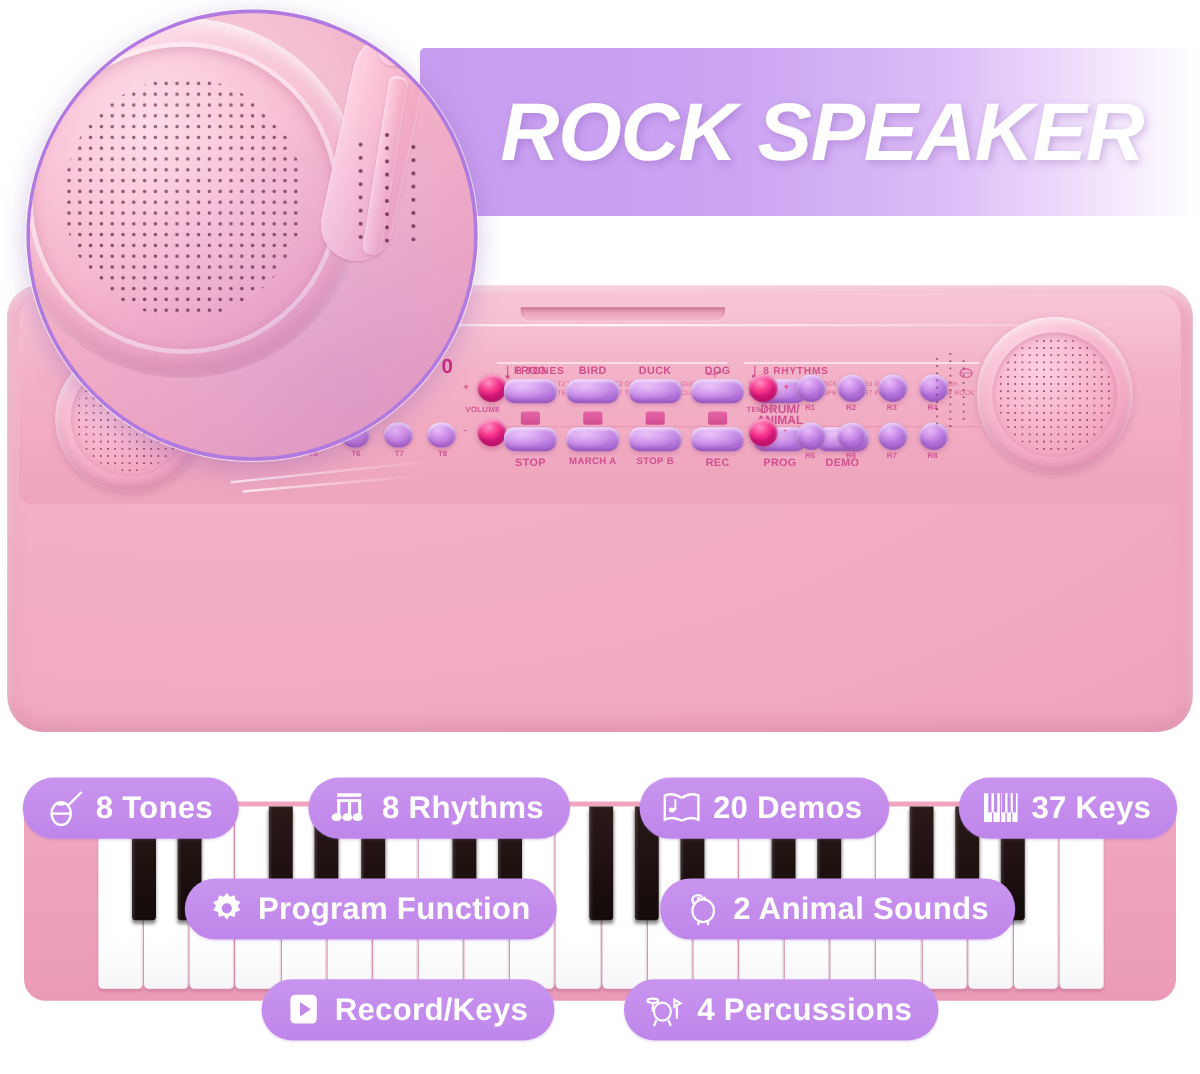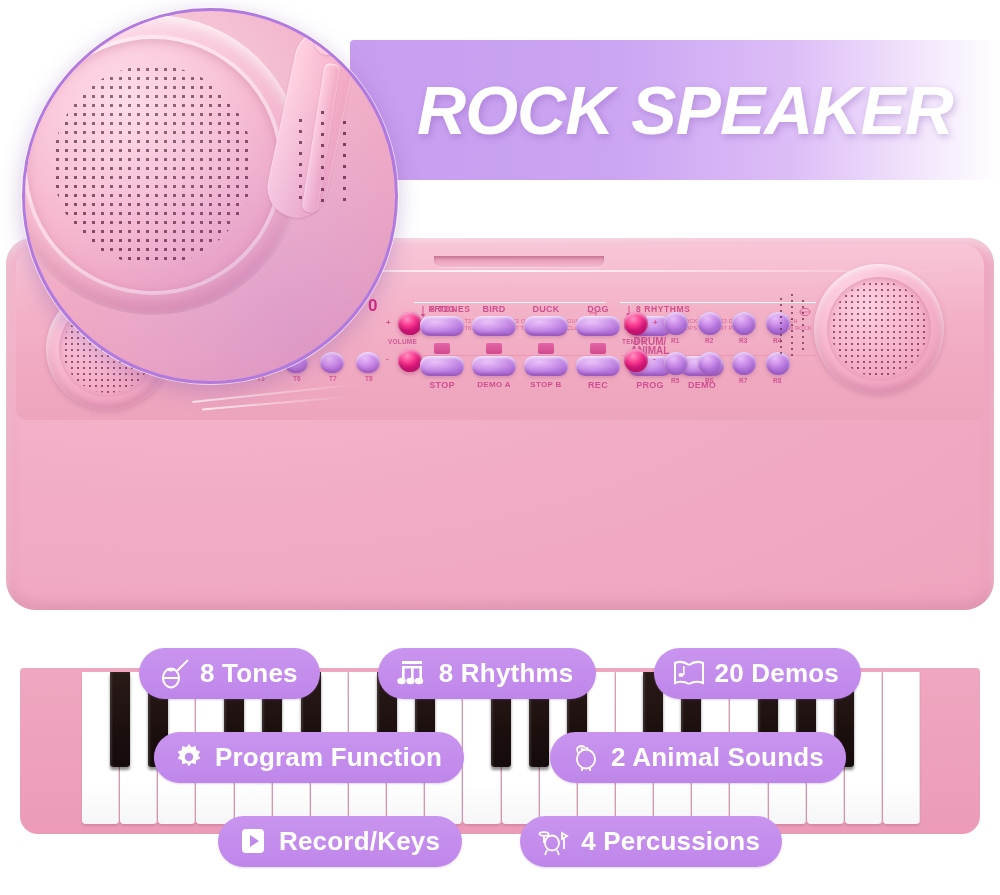--- a/index.html
+++ b/index.html
@@ -276,21 +276,21 @@
     <div class="pill" style="left:612px;top:72px;"></div>
     <div class="dualline" style="left:612px;top:94px;">
       <div>DRUM/</div>
       <div>ANIMAL</div>
     </div>
 
     <div class="pill" style="left:404px;top:112px;"></div>
     <div class="pill-lab" style="left:404px;top:136px;width:44px;">STOP</div>
 
     <div class="pill" style="left:456px;top:112px;"></div>
-    <div class="pill-lab" style="left:454px;top:136px;width:48px;font-size:8px;">DEMO A</div>
+    <div class="pill-lab" style="left:454px;top:136px;width:48px;font-size:8px;">MARCH A</div>
 
     <div class="pill" style="left:508px;top:112px;"></div>
     <div class="pill-lab" style="left:506px;top:136px;width:48px;font-size:8px;">STOP B</div>
 
     <div class="pill" style="left:560px;top:112px;"></div>
     <div class="pill-lab" style="left:560px;top:136px;width:44px;">REC</div>
 
     <div class="pill" style="left:612px;top:112px;"></div>
     <div class="pill-lab" style="left:612px;top:136px;width:44px;">PROG</div>
 
@@ -458,20 +458,38 @@
               <path d="M17 8 Q24 3 31 6 V26 Q24 23 17 27"></path>
             </g>
             <g fill="#fff">
               <ellipse cx="9" cy="18" rx="2.6" ry="2"></ellipse>
               <rect x="11" y="9" width="1.6" height="9"></rect>
             </g>
           </svg>
       </span>
       <span class="ftext">20 Demos</span>
     </div>
+    <div class="fpill">
+      <span class="fico">
+        <svg viewBox="0 0 34 32">
+            <rect x="3" y="4" width="28" height="24" fill="#fff"></rect>
+            <g fill="#c089ec">
+              <rect x="6.6" y="4" width="2.6" height="16"></rect>
+              <rect x="11.4" y="4" width="2.6" height="16"></rect>
+              <rect x="18" y="4" width="2.6" height="16"></rect>
+              <rect x="22.6" y="4" width="2.6" height="16"></rect>
+              <rect x="27" y="4" width="2.6" height="16"></rect>
+            </g>
+            <g stroke="#c089ec" stroke-width="1.2">
+              <path d="M10.2 20 V28 M16.8 4 V28 M21.4 20 V28 M26 20 V28"></path>
+            </g>
+          </svg>
+      </span>
+      <span class="ftext">37 Keys</span>
+    </div>
   </div>
 
   <div class="frow" id="frow2">
     <div class="fpill">
       <span class="fico">
         <svg viewBox="0 0 34 32">
             <g fill="#fff">
               <path d="M17 3 l2.6 3.2 4-1.2 .7 4.1 4 1.6 -2.3 3.4 2.3 3.4 -4 1.6 -.7 4.1 -4-1.2 -2.6 3.2 -2.6-3.2 -4 1.2 -.7-4.1 -4-1.6 2.3-3.4 -2.3-3.4 4-1.6 .7-4.1 4 1.2z"></path>
             </g>
             <circle cx="17" cy="16" r="4.2" fill="#c089ec"></circle>

